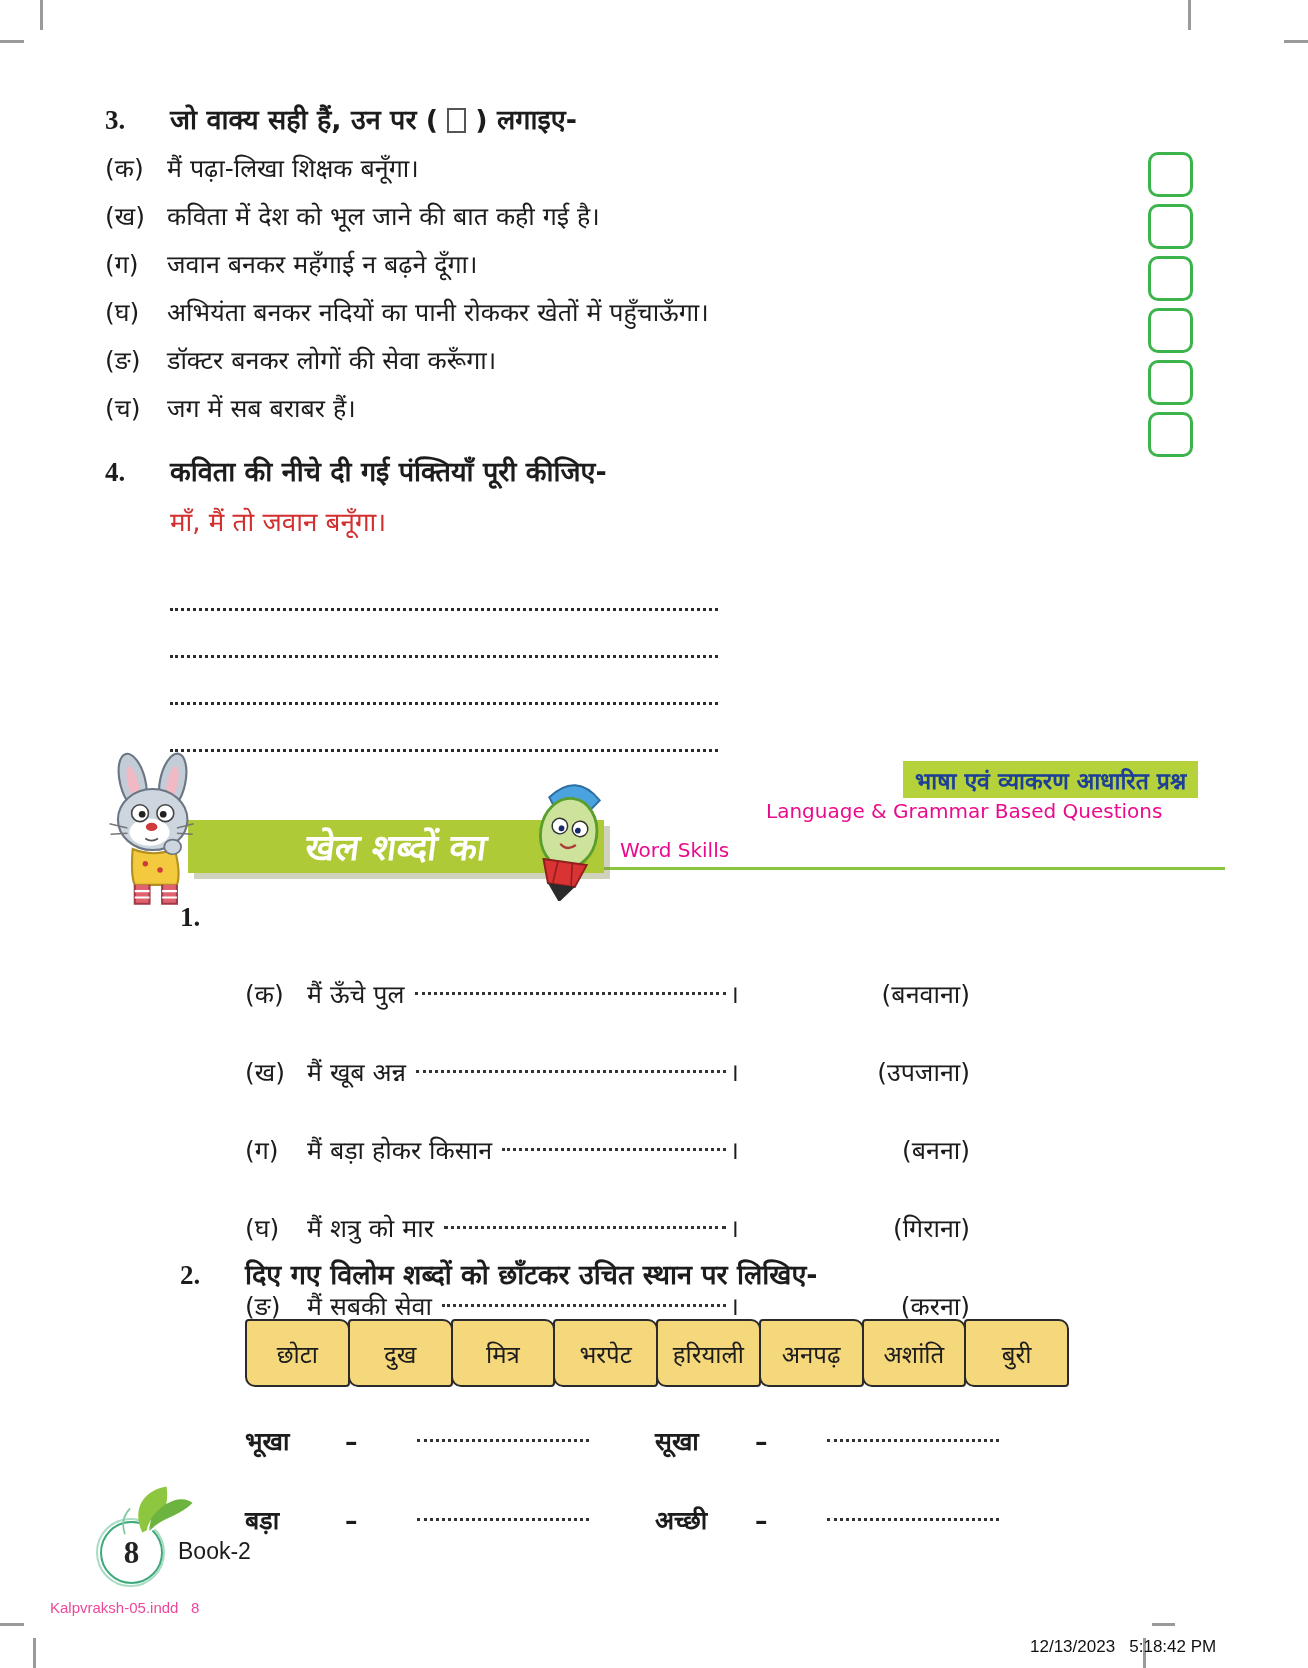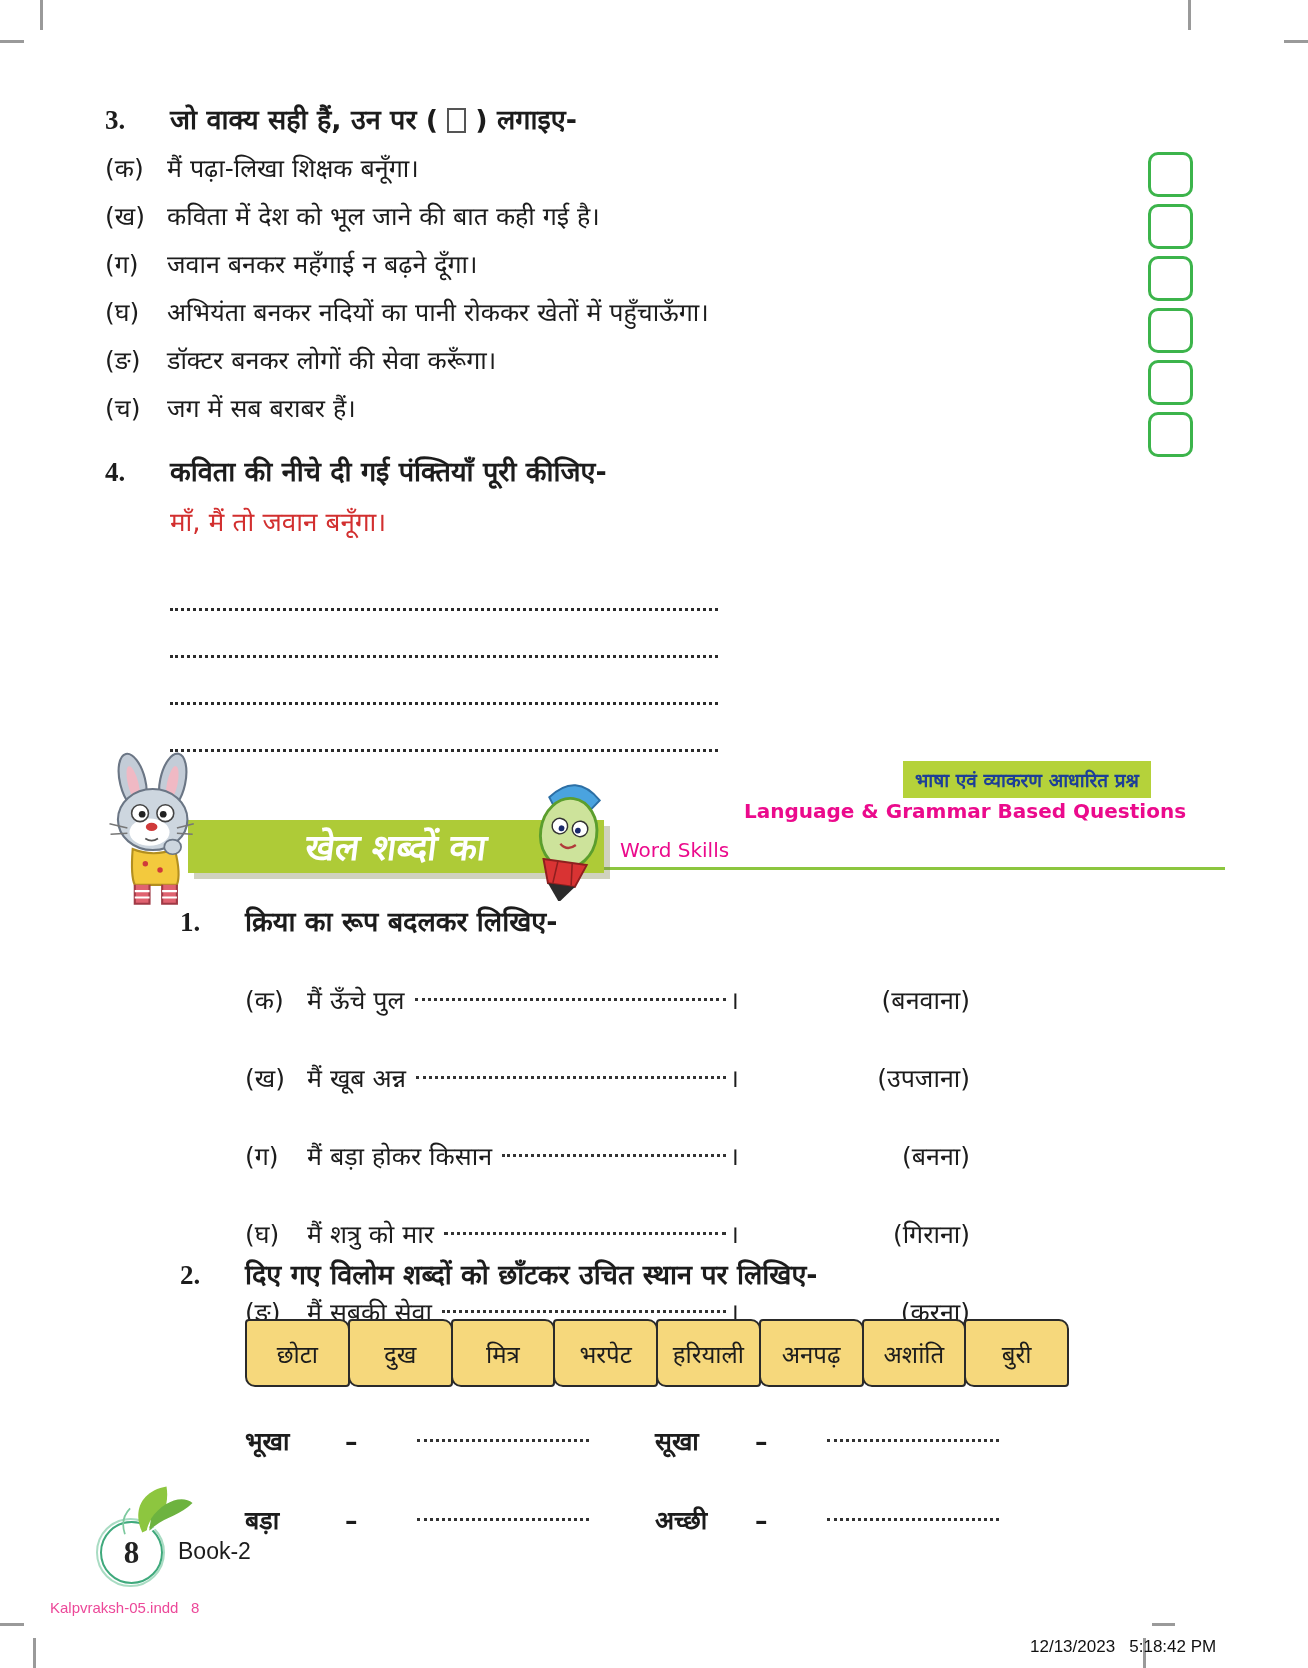--- a/index.html
+++ b/index.html
@@ -34,23 +34,23 @@
   
   .rule-green { position:absolute; left:190px; top:867px; width:1035px; height:3px; background:#8CC63F; }
   .banner { position:absolute; left:188px; top:820px; width:416px; height:53px; background:#AECB37;
             box-shadow:6px 6px 0 rgba(120,125,70,0.35); display:flex; align-items:center;
             justify-content:center; z-index:2; }
   .banner-text { color:#ffffff; font-size:36px; font-weight:700; transform:skewX(-7deg); white-space:nowrap; }
   .rabbit { position:absolute; left:80px; top:750px; z-index:3; }
   .pencil { position:absolute; left:520px; top:775px; z-index:4; }
   .word-skills { position:absolute; left:620px; top:838px; color:#EB0A8C; font-size:20px; z-index:2; }
   .badge-hi { position:absolute; left:903px; top:761px; height:37px; background:#B5D23A; color:#1D3F96;
-              font-size:19px; font-weight:700; display:flex; align-items:center; padding:0 12px; white-space:nowrap; }
-  .badge-en { position:absolute; left:744px; top:799px; width:390px; text-align:left; color:#EB0A8C;
-              font-size:20px; font-weight:700; white-space:nowrap; }
+              font-size:23px; font-weight:700; display:flex; align-items:center; padding:0 12px; white-space:nowrap; }
+  .badge-en { position:absolute; left:766px; top:799px; width:390px; text-align:left; color:#EB0A8C;
+              font-size:20px; font-weight:400; white-space:nowrap; }
 
   
   .q1 { position:absolute; left:180px; top:902px; width:860px; }
   .fill-item { display:flex; align-items:baseline; font-size:25px; margin-left:65px; width:725px;
                margin-top:27px; line-height:33px; }
   .fi-mid { display:flex; align-items:baseline; width:432px; flex:none; }
   .fi-text { white-space:nowrap;margin-top:18px; }
   .fi-blank { flex:1; border-bottom:3px dotted #333; height:1px; align-self:flex-end;
               margin:0 4px 16px 10px; }
   .fi-hint { margin-left:auto; white-space:nowrap; }
@@ -194,21 +194,20 @@
     </g>
   </svg>
 
   <span class="word-skills">Word Skills</span>
   <div class="badge-hi">भाषा एवं व्याकरण आधारित प्रश्न</div>
   <div class="badge-en">Language &amp; Grammar Based Questions</div>
 
   <section class="q1">
     <div class="q-head">
       <span class="q-num">1.</span>
-      <div class="q-title">क्रिया का रूप बदलकर लिखिए-</div>
     </div>
     <div class="fill-item">
       <span class="marker">(क)</span>
       <span class="fi-mid">
           <span class="fi-text">मैं ऊँचे पुल</span>
           <span class="fi-blank"></span>
           <span>।</span>
         </span>
       <span class="fi-hint">(बनवाना)</span>
     </div>

